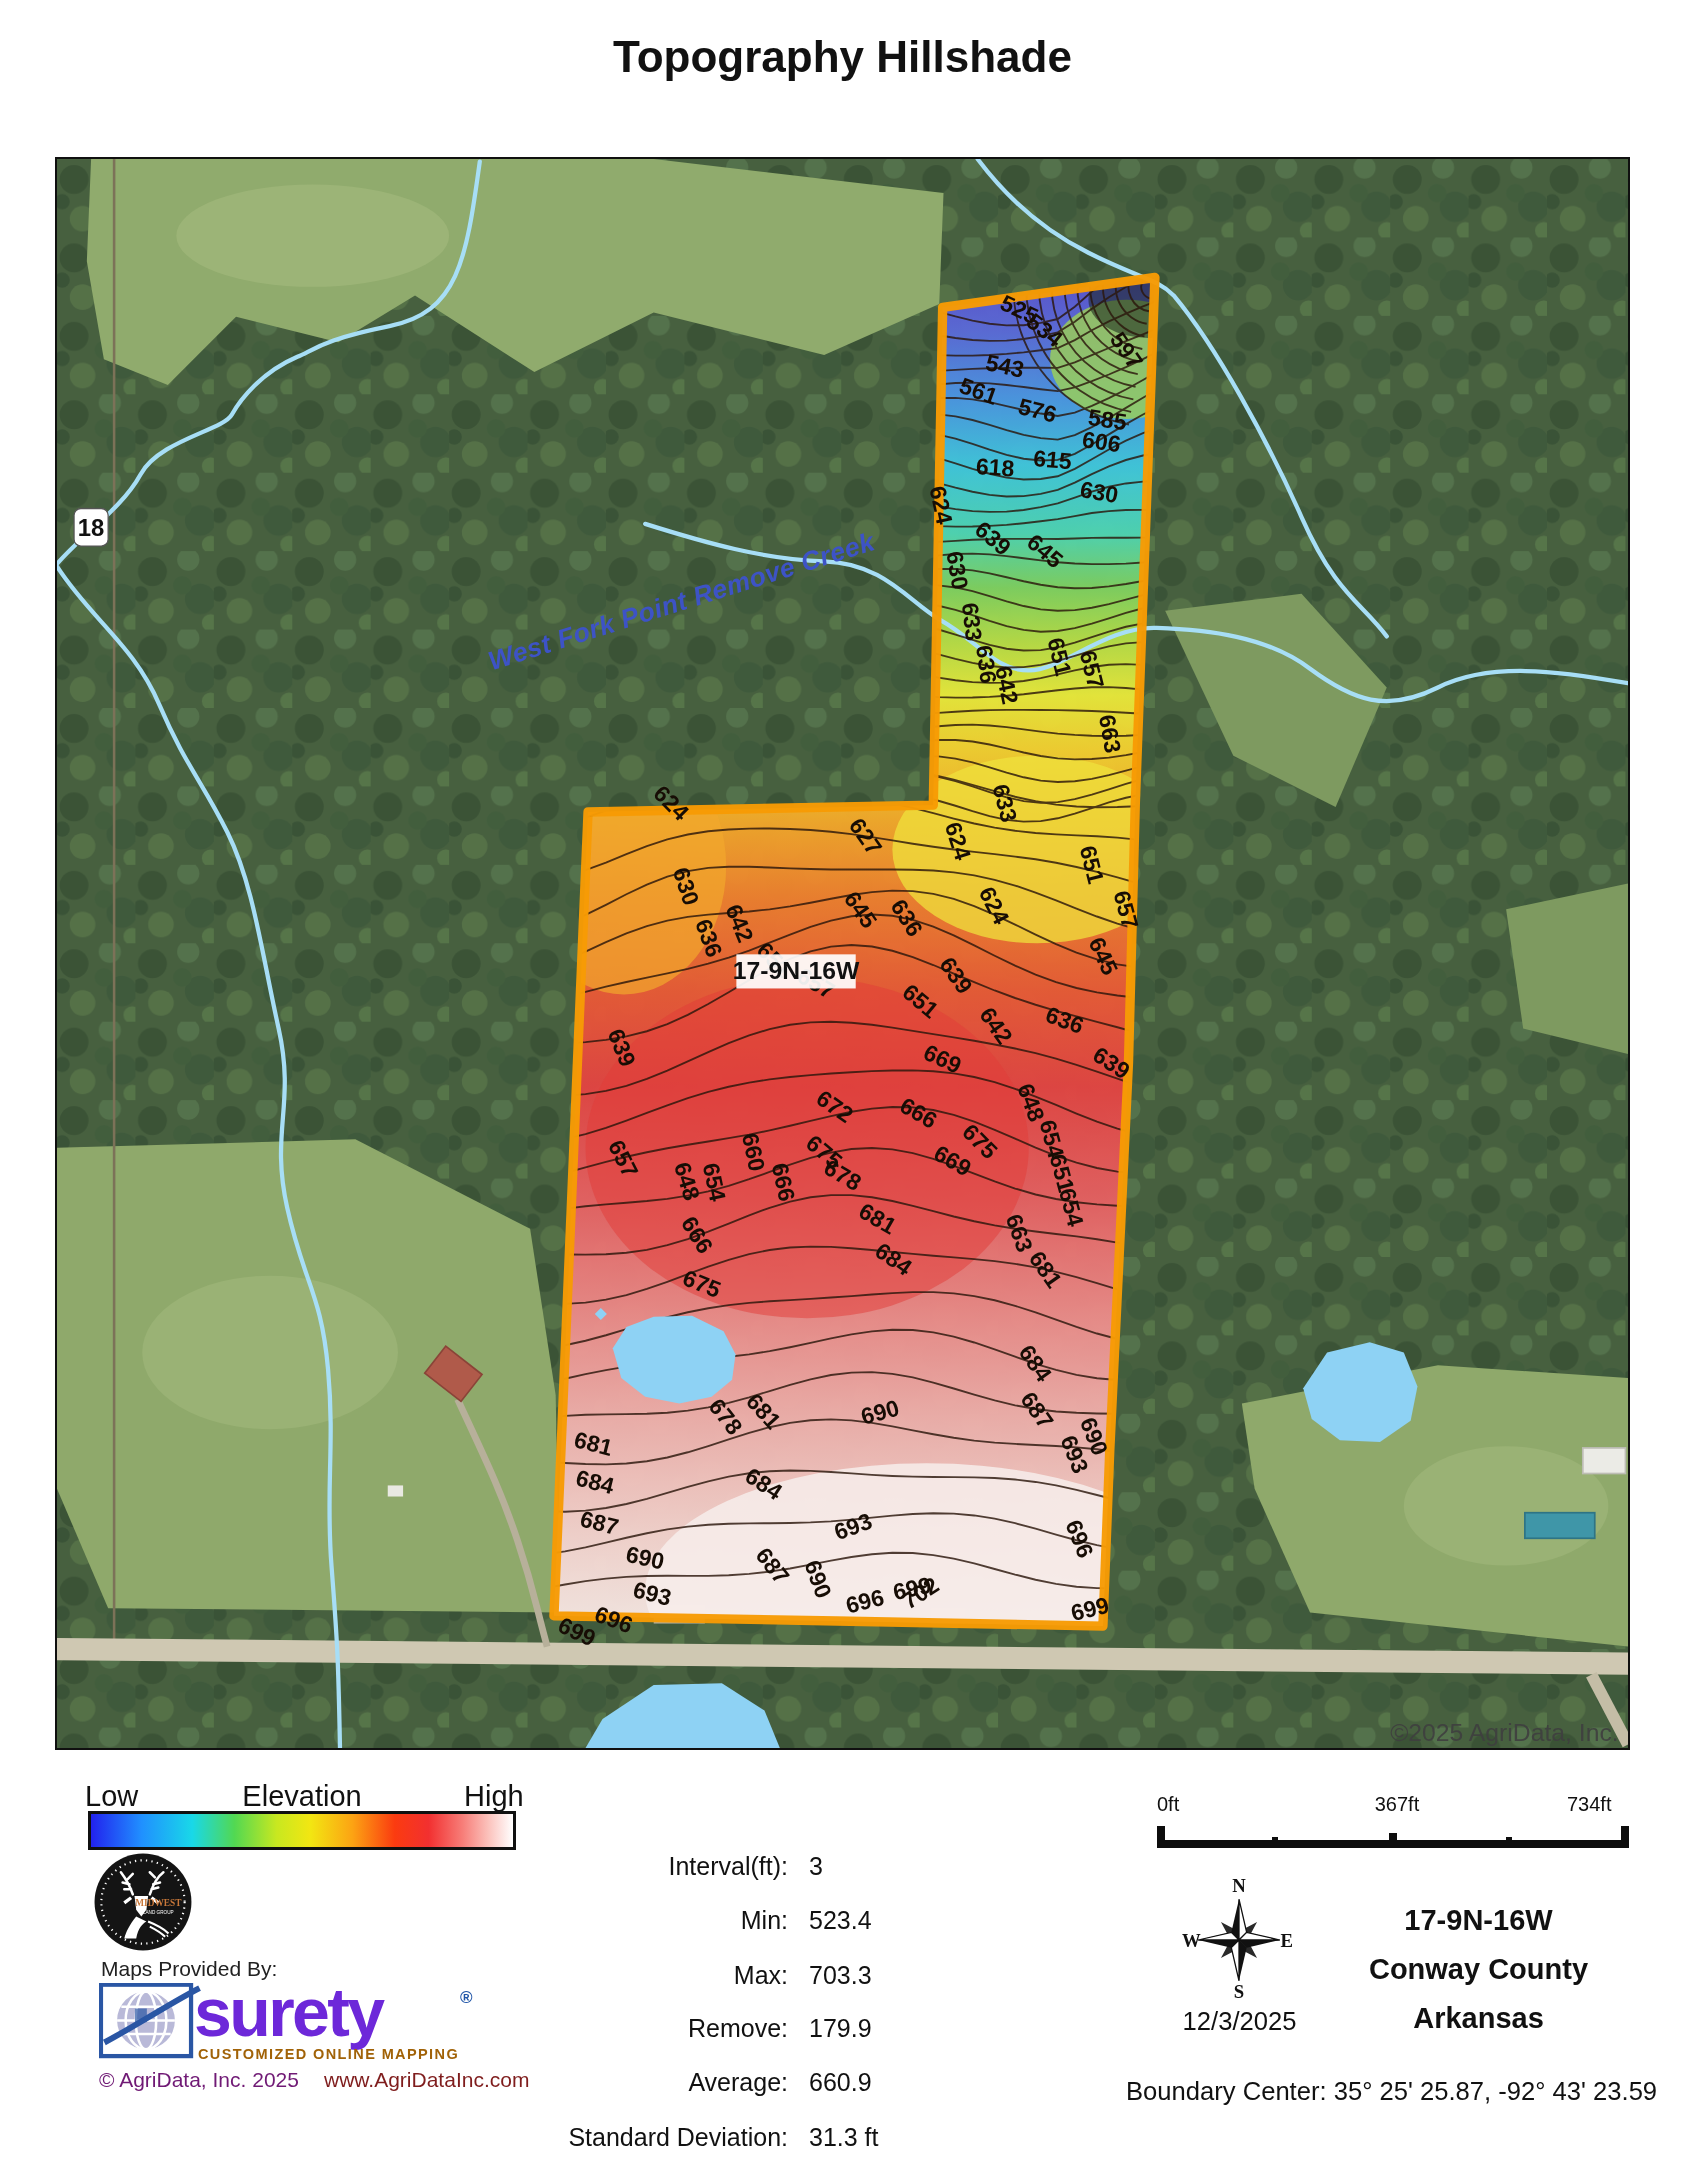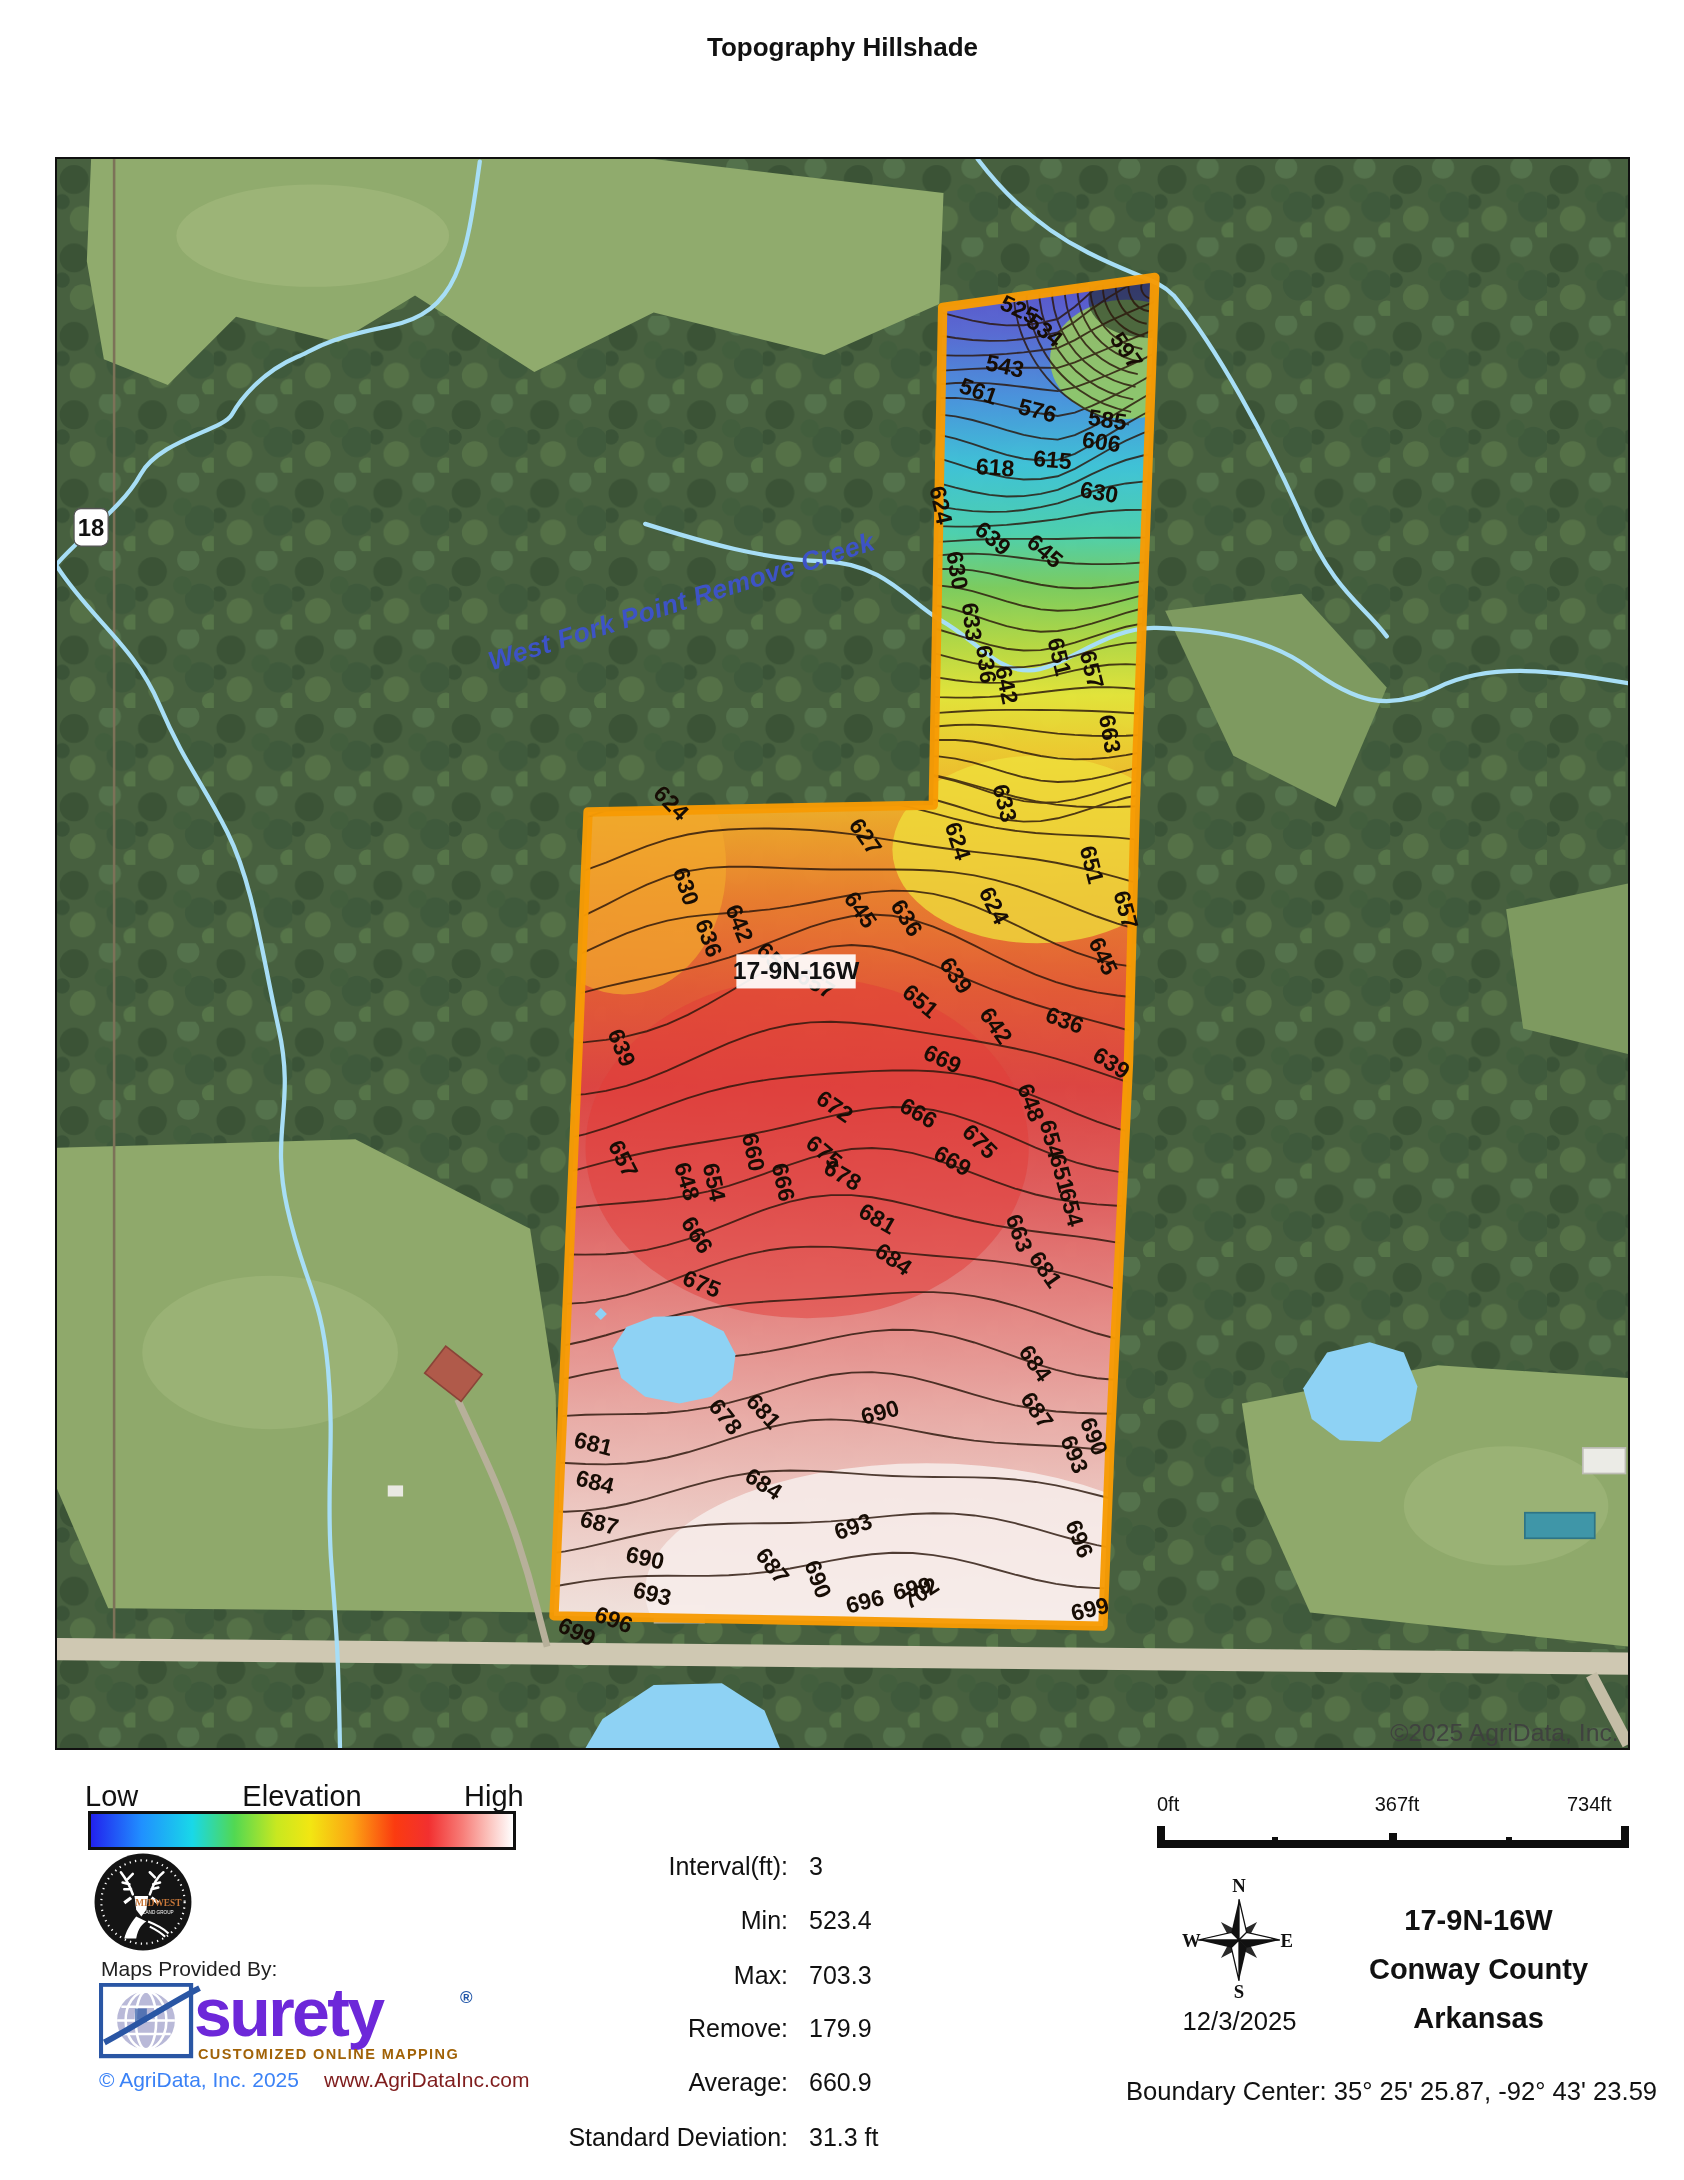--- a/index.html
+++ b/index.html
@@ -1,19 +1,19 @@
 <!DOCTYPE html>
 <html style="font-size:13.6px"><head>
 <meta charset="utf-8">
 <style>
   html,body{margin:0;padding:0;background:#ffffff;}
   .page{position:relative;width:1685px;height:2181px;background:#ffffff;overflow:hidden;
         font-family:"Liberation Sans",sans-serif;color:#111;}
   .title{position:absolute;left:0;top:32px;width:100%;text-align:center;
-         font-size:26px;font-weight:bold;letter-spacing:0px;margin:0;}
+         font-size:44px;font-weight:bold;letter-spacing:0px;margin:0;}
   .map-frame{position:absolute;left:55px;top:157px;width:1575px;height:1593px;
              border:2.6px solid #101010;box-sizing:border-box;background:#47603f;}
   .map-frame svg{display:block;width:100%;height:100%;}
 
   
   .leg-label{position:absolute;font-size:29px;color:#111;margin-top:10px;}
   .leg-bar{position:absolute;left:88px;top:1811px;width:428px;height:39px;
            border:3.4px solid #101010;box-sizing:border-box;
            background:linear-gradient(to right,#2222ee 0%,#2090ff 12%,#19d8e8 24%,
              #52d852 34%,#c8e820 44%,#f2e612 52%,#fca313 62%,#fb3b10 72%,
@@ -42,21 +42,21 @@
 
   
   .deer{position:absolute;left:92px;top:1850px;width:102px;height:104px;}
   .provided{position:absolute;left:101px;top:1957px;font-size:21px;color:#222;}
   .slogo{position:absolute;left:99px;top:1983px;width:400px;height:85px;}
   .sword{position:absolute;left:194px;top:1973px;font-size:68px;font-weight:bold;
          color:#6d28d9;letter-spacing:-2.6px;}
   .sreg{position:absolute;left:460px;top:1988px;font-size:17px;color:#2156a8;font-weight:bold;}
   .stag{position:absolute;left:198px;top:2046px;font-size:14.5px;font-weight:bold;
         color:#a16207;letter-spacing:1.4px;}
-  .scopy{position:absolute;left:99px;top:2068px;font-size:21px;color:#3b82f6;}
+  .scopy{position:absolute;left:99px;top:2068px;font-size:21px;color:#701a75;}
   .sweb{position:absolute;left:324px;top:2068px;font-size:21px;color:#7f1d1d;}
 </style>
 </head>
 <body>
 
 <div class="page">
 
   <h1 class="title">Topography Hillshade</h1>
 
   <div class="map-frame">

